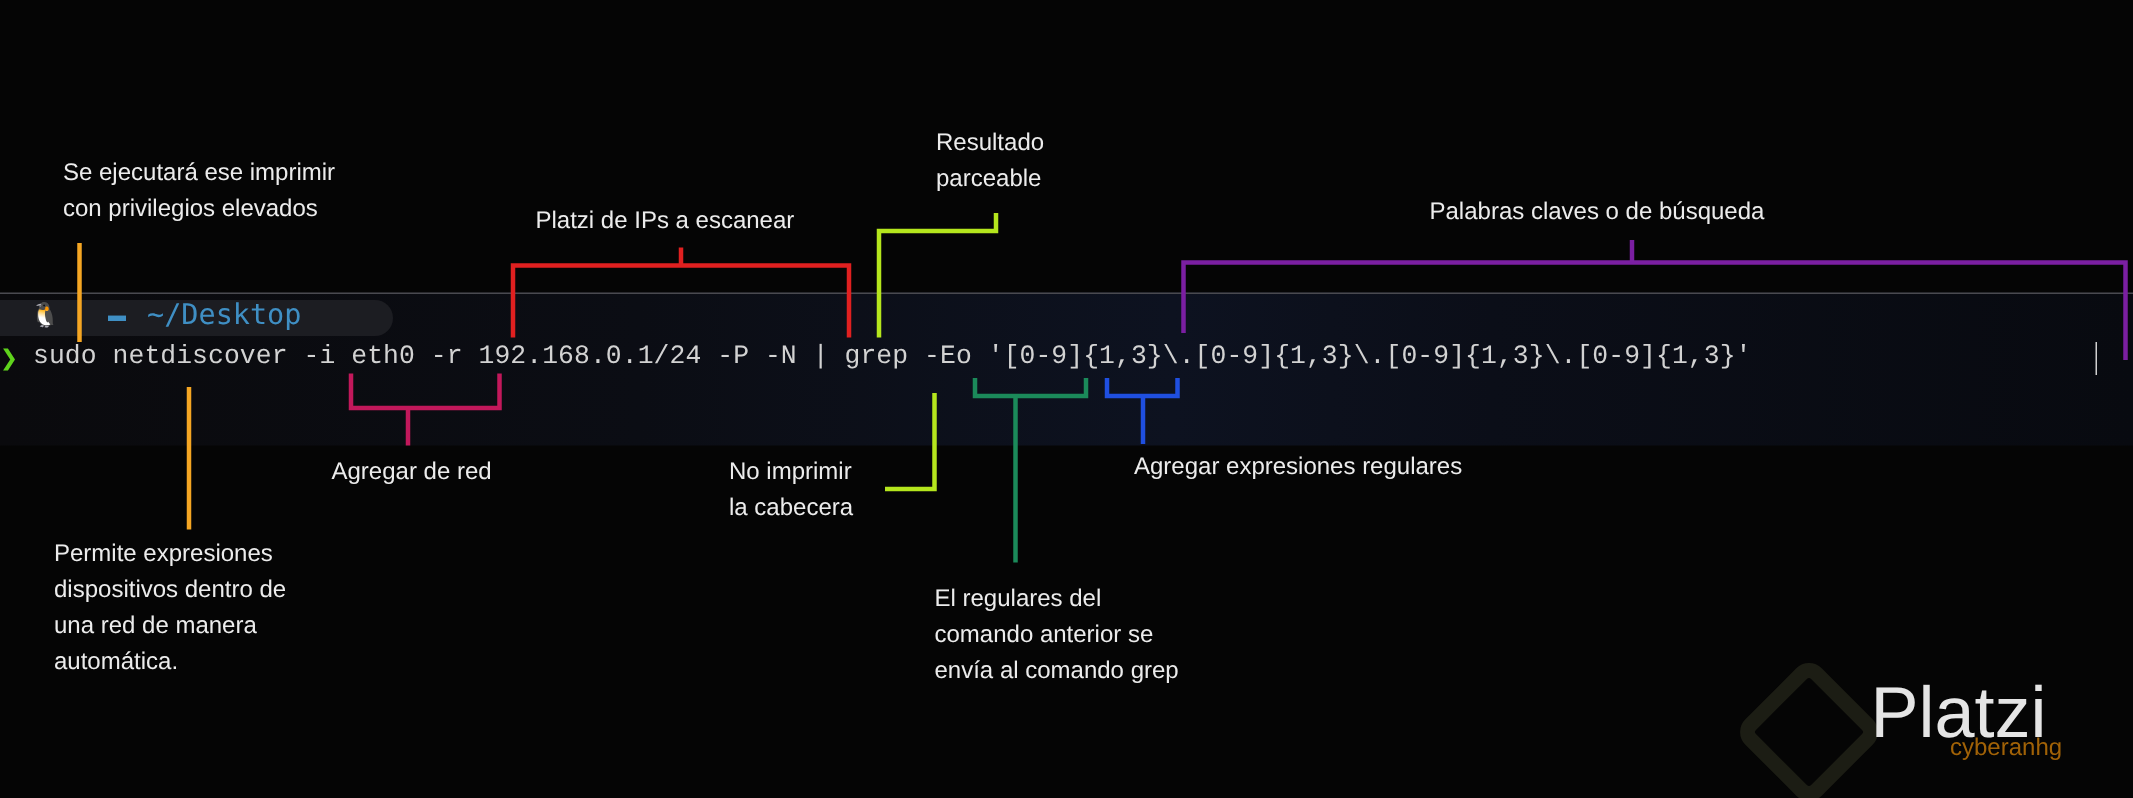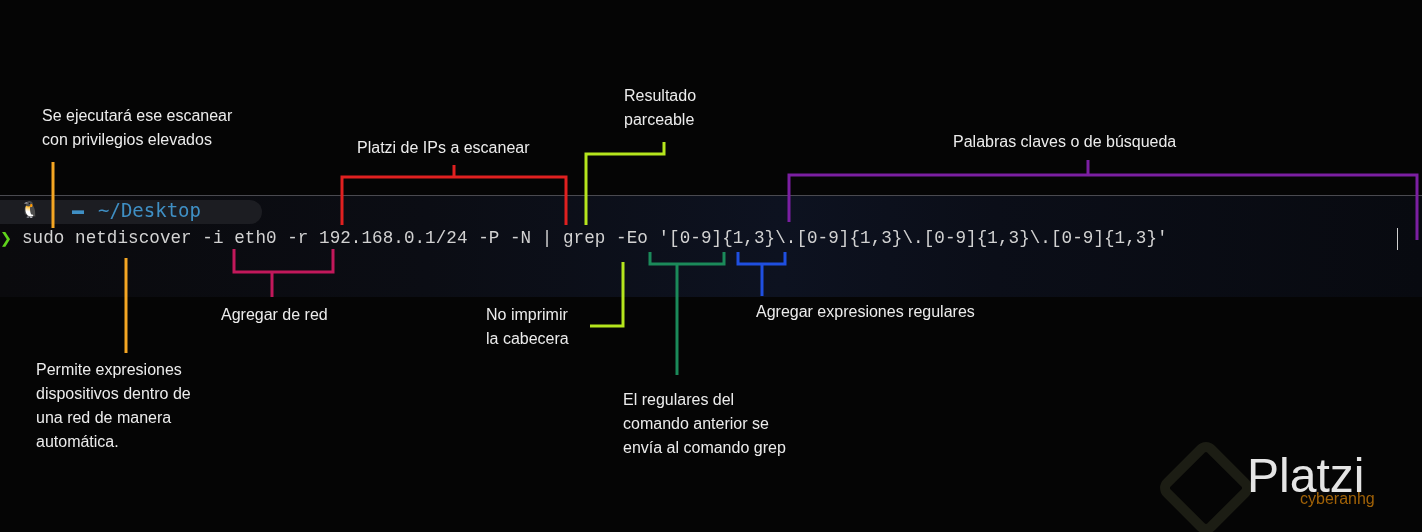--- a/index.html
+++ b/index.html
@@ -52,21 +52,21 @@
   <polyline points="650,252 650,264 724,264 724,252" fill="none" stroke="#1b8a5a" stroke-width="3"></polyline>
   <line x1="677" y1="264" x2="677" y2="375" stroke="#1b8a5a" stroke-width="3"></line>
 
   <polyline points="738,252 738,264 785,264 785,252" fill="none" stroke="#1f4fe0" stroke-width="3"></polyline>
   <line x1="762" y1="264" x2="762" y2="296" stroke="#1f4fe0" stroke-width="3"></line>
 
   <polyline points="789,222 789,175 1417,175 1417,240" fill="none" stroke="#7b1fa2" stroke-width="3"></polyline>
   <line x1="1088" y1="160" x2="1088" y2="175" stroke="#7b1fa2" stroke-width="3"></line>
 </svg>
 
-<div class="lbl" style="left:42px;top:104px">Se ejecutará ese escanear
+<div class="lbl" style="left:42px;top:104px">Se ejecutará ese imprimir
 con privilegios elevados</div>
 <div class="lbl" style="left:36px;top:358px">Permite expresiones
 dispositivos dentro de
 una red de manera
 automática.</div>
 <div class="lbl" style="left:221px;top:303px">Agregar de red</div>
 <div class="lbl" style="left:357px;top:136px">Platzi de IPs a escanear</div>
 <div class="lbl" style="left:624px;top:84px">Resultado
 parceable</div>
 <div class="lbl" style="left:486px;top:303px">No imprimir

